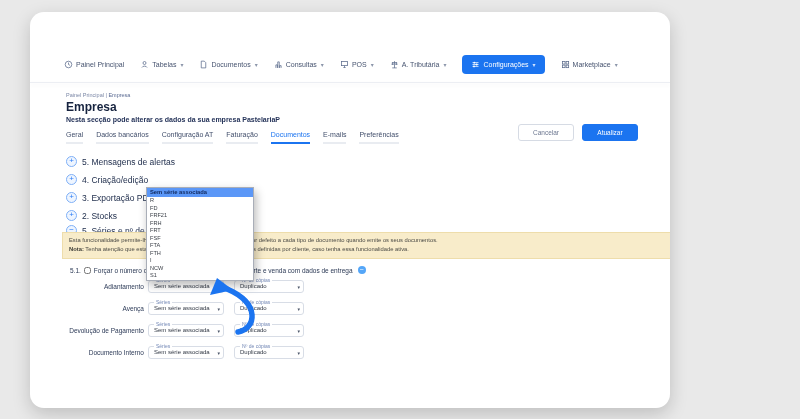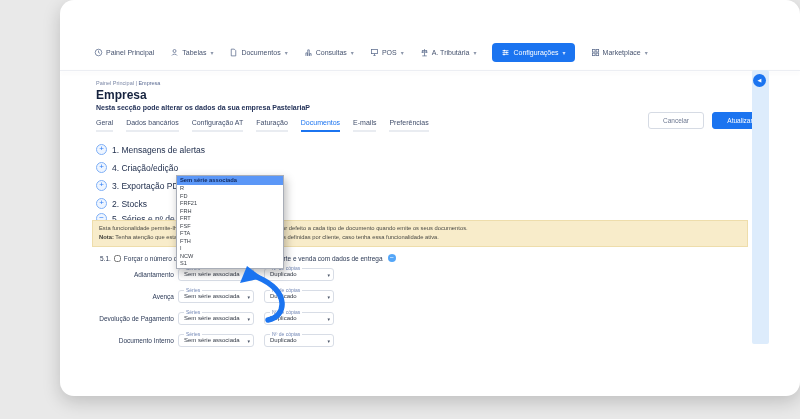--- a/index.html
+++ b/index.html
@@ -1,19 +1,19 @@
 <!DOCTYPE html>
 <html><head>
 <meta charset="utf-8">
 <style>
   html,body{margin:0;padding:0;}
   body{width:800px;height:419px;background:#e9e9e9;overflow:hidden;
        font-family:"Liberation Sans",sans-serif;-webkit-font-smoothing:antialiased;}
-  .window{position:absolute;left:30px;top:0;width:740px;height:396px;background:#fff;
-          border-radius:14px;box-shadow:0 6px 18px rgba(0,0,0,.18);overflow:hidden;margin-left:30px;}
+  .window{position:absolute;left:30px;top:12px;width:640px;height:396px;background:#fff;
+          border-radius:14px;box-shadow:0 6px 18px rgba(0,0,0,.18);overflow:hidden;}
 
   
   .nav{position:absolute;left:34px;top:40px;right:20px;height:24px;display:flex;
        align-items:center;gap:16px;font-size:7px;color:#46536f;white-space:nowrap;}
   .nav-item{display:flex;align-items:center;gap:3px;cursor:pointer;}
   .nav-item svg{width:9px;height:9px;flex:0 0 auto;}
   .nav-item .caret{font-size:6px;color:#8d97ab;margin-left:1px;}
   .nav-item.active{background:#1b74f0;color:#fff;padding:5px 9px;border-radius:4px;}
   .nav-item.active .caret{color:#cfe2ff;}
   .hdr-divider{position:absolute;left:0;right:0;top:70px;height:1px;background:#eceef3;
@@ -171,21 +171,21 @@
     <div class="tab active">Documentos</div>
     <div class="tab">E-mails</div>
     <div class="tab">Preferências</div>
   </div>
 
   <div class="btn btn-cancel">Cancelar</div>
   <div class="btn btn-update">Atualizar</div>
 
   <div class="section" style="top:144px">
     <span class="sec-icon">+</span>
-    <span>1. Mensagens de alertas</span>
+    <span>5. Mensagens de alertas</span>
   </div>
   <div class="section" style="top:162px">
     <span class="sec-icon">+</span>
     <span>4. Criação/edição</span>
   </div>
   <div class="section" style="top:180px">
     <span class="sec-icon">+</span>
     <span>3. Exportação PDF</span>
   </div>
   <div class="section" style="top:198px">

